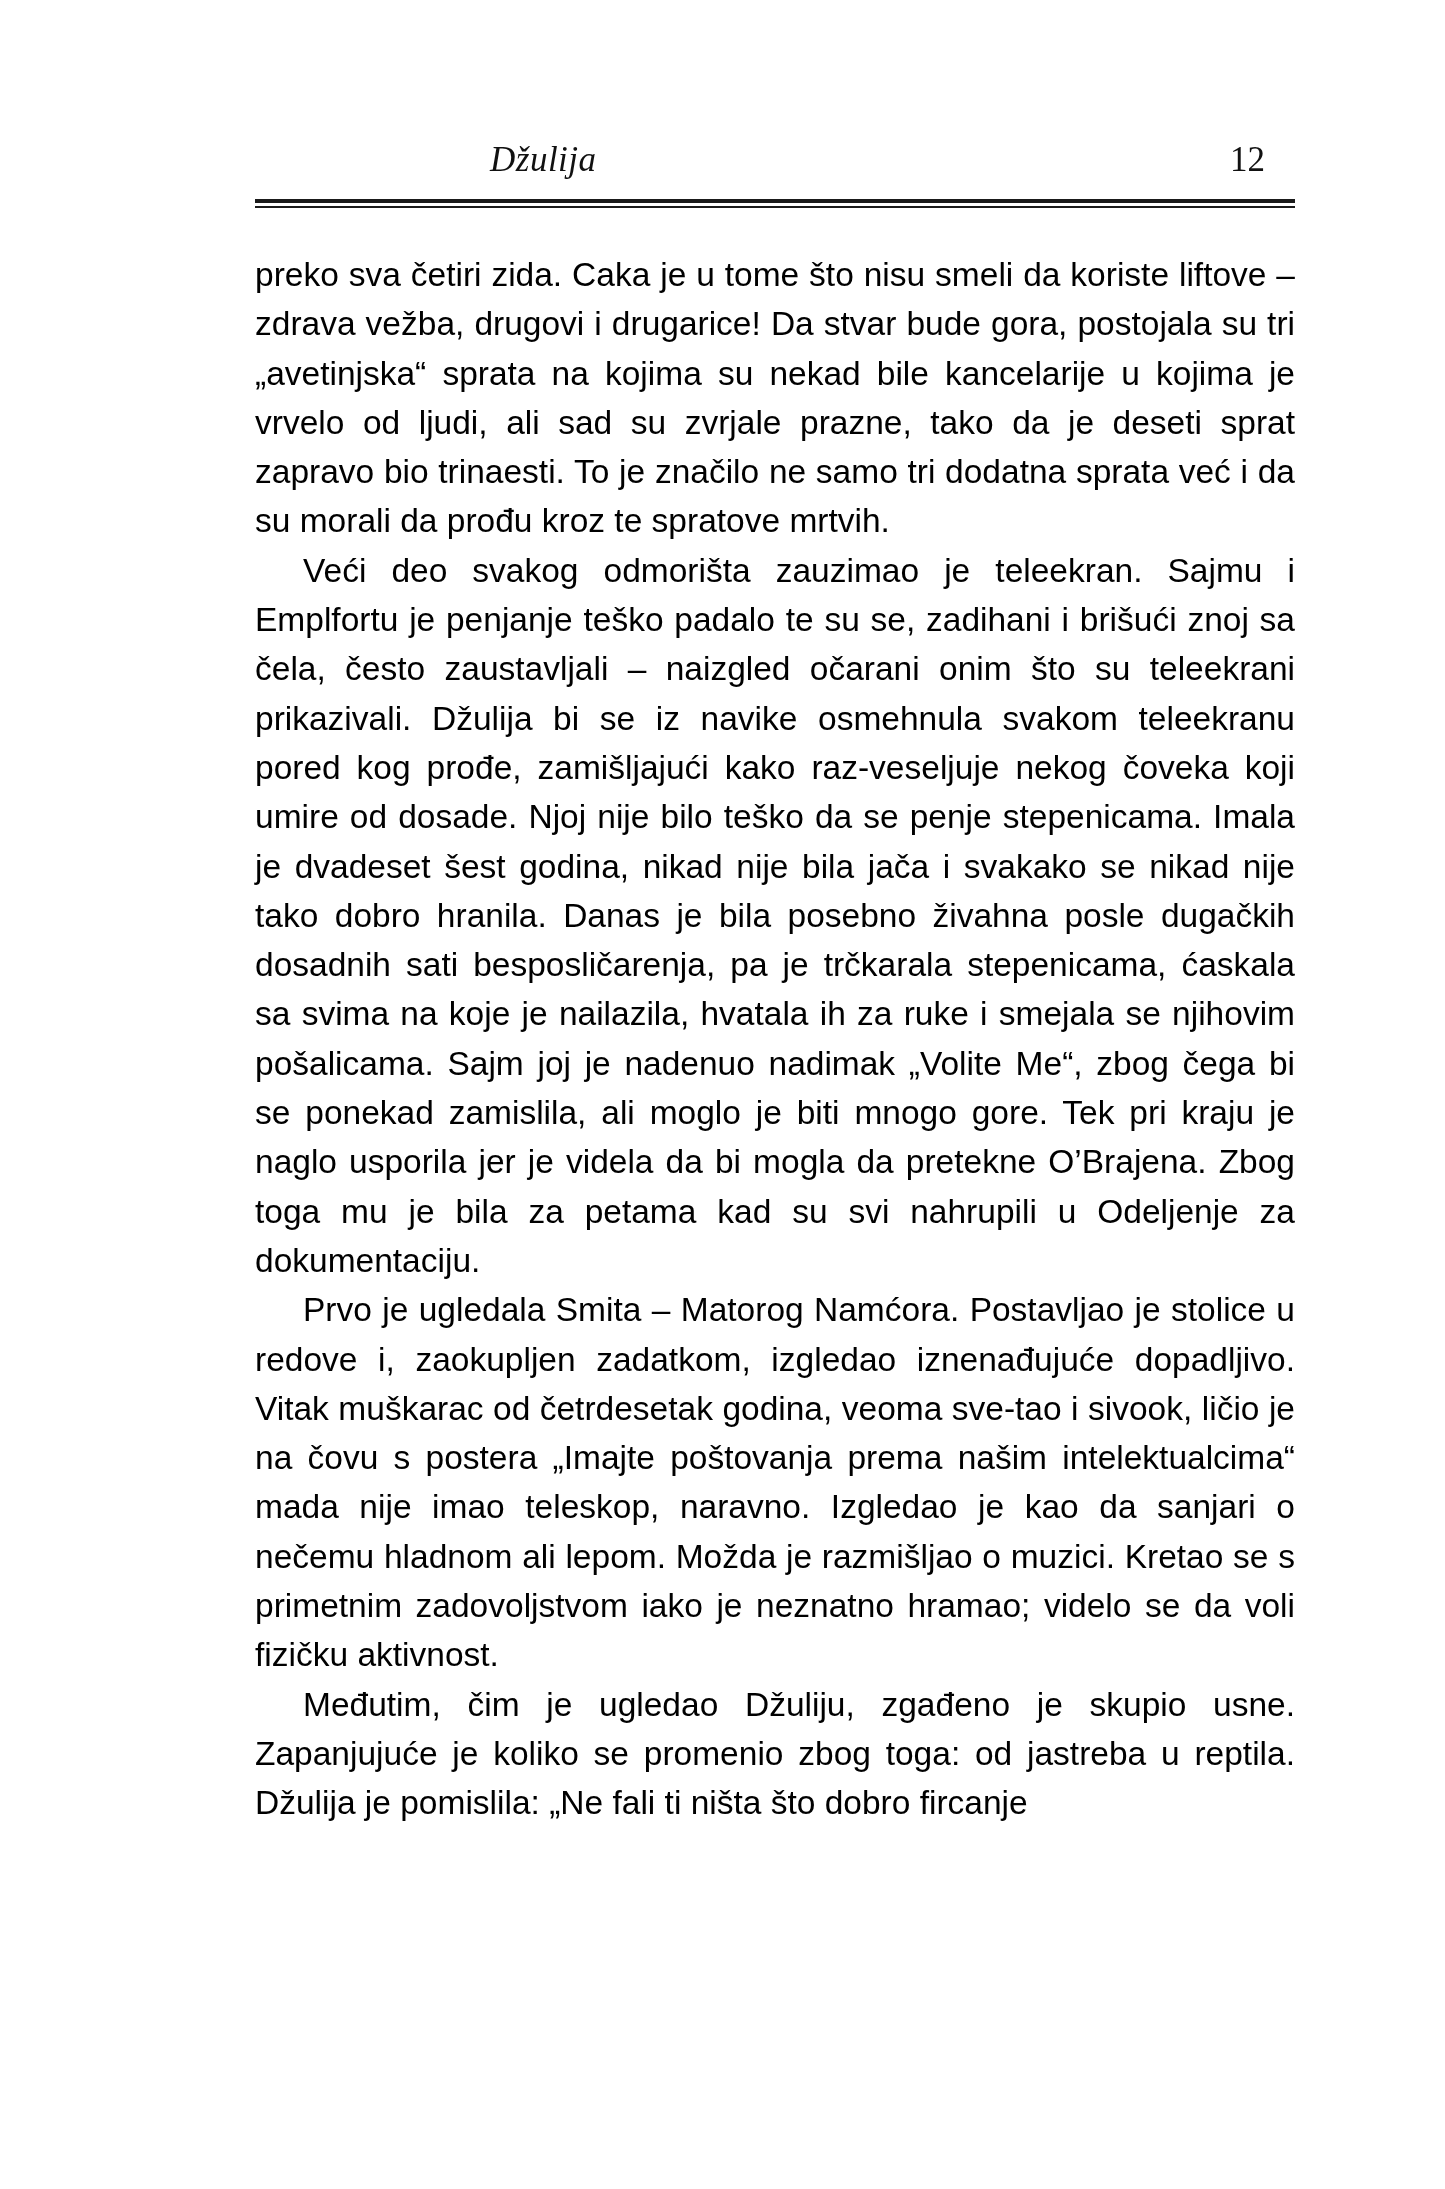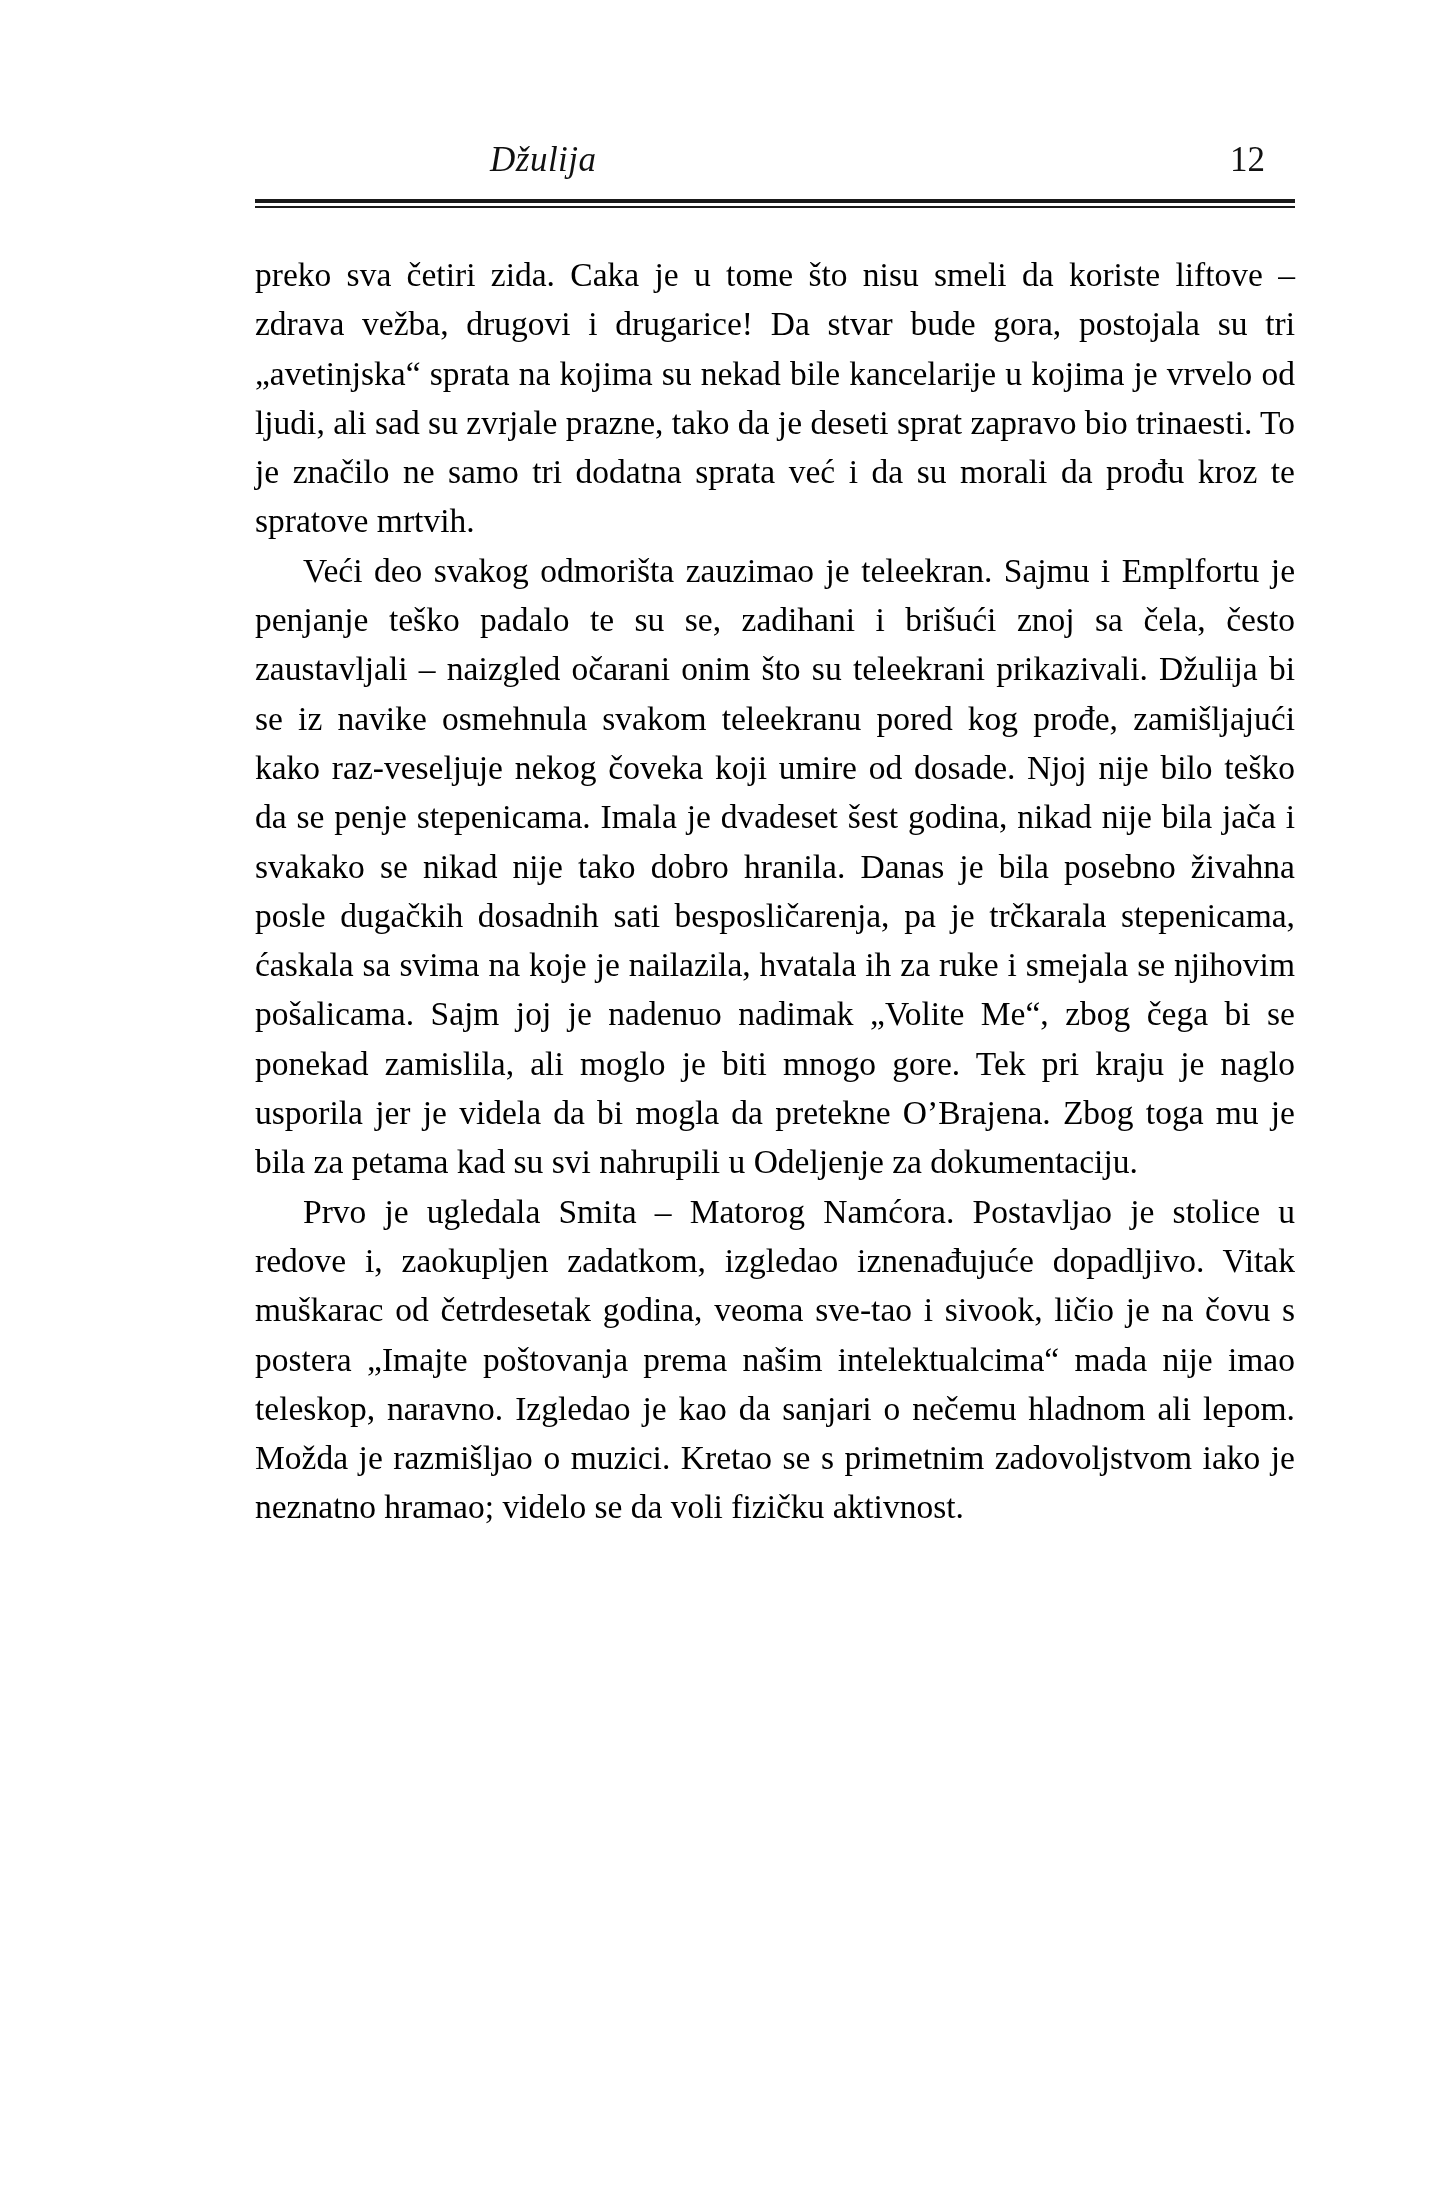--- a/index.html
+++ b/index.html
@@ -69,21 +69,21 @@
   }
   .rule-thin {
     height: 2px;
     background: #1a1a1a;
     width: 100%;
   }
 
   
   .body-text {
     margin-top: 42px;
-    font-family: Liberation Serif, serif;
+    font-family: Liberation Sans, sans-serif;
     font-size: 33.5px;
     line-height: 49.3px;
     text-align: justify;
     text-justify: inter-word;
     color: #000;
     hyphens: manual;
   }
   .body-text p {
     margin: 0;
   }
@@ -108,16 +108,17 @@
     <div class="rule-group">
       <div class="rule-thick"></div>
       <div class="rule-gap"></div>
       <div class="rule-thin"></div>
     </div>
 
     <div class="body-text">
       <p class="cont">preko sva četiri zida. Caka je u tome što nisu smeli da koriste liftove – zdrava vežba, drugovi i drugarice! Da stvar bude gora, postojala su tri „avetinjska“ sprata na kojima su nekad bile kancelarije u kojima je vrvelo od ljudi, ali sad su zvrjale prazne, tako da je deseti sprat zapravo bio trinaesti. To je značilo ne samo tri dodatna sprata već i da su morali da prođu kroz te spratove mrtvih.</p>
       <p class="indent">Veći deo svakog odmorišta zauzimao je teleekran. Sajmu i Emplfortu je penjanje teško padalo te su se, zadihani i brišući znoj sa čela, često zaustavljali – naizgled očarani onim što su teleekrani prikazivali. Džulija bi se iz navike osmehnula svakom teleekranu pored kog prođe, zamišljajući kako raz-veseljuje nekog čoveka koji umire od dosade. Njoj nije bilo teško da se penje stepenicama. Imala je dvadeset šest godina, nikad nije bila jača i svakako se nikad nije tako dobro hranila. Danas je bila posebno živahna posle dugačkih dosadnih sati besposličarenja, pa je trčkarala stepenicama, ćaskala sa svima na koje je nailazila, hvatala ih za ruke i smejala se njihovim pošalicama. Sajm joj je nadenuo nadimak „Volite Me“, zbog čega bi se ponekad zamislila, ali moglo je biti mnogo gore. Tek pri kraju je naglo usporila jer je videla da bi mogla da pretekne O’Brajena. Zbog toga mu je bila za petama kad su svi nahrupili u Odeljenje za dokumentaciju.</p>
       <p class="indent">Prvo je ugledala Smita – Matorog Namćora. Postavljao je stolice u redove i, zaokupljen zadatkom, izgledao iznenađujuće dopadljivo. Vitak muškarac od četrdesetak godina, veoma sve-tao i sivook, ličio je na čovu s postera „Imajte poštovanja prema našim intelektualcima“ mada nije imao teleskop, naravno. Izgledao je kao da sanjari o nečemu hladnom ali lepom. Možda je razmišljao o muzici. Kretao se s primetnim zadovoljstvom iako je neznatno hramao; videlo se da voli fizičku aktivnost.</p>
+      <p class="indent">Međutim, čim je ugledao Džuliju, zgađeno je skupio usne. Zapanjujuće je koliko se promenio zbog toga: od jastreba u reptila. Džulija je pomislila: „Ne fali ti ništa što dobro fircanje</p>
     </div>
 
   </div>
 </div>
 
 </body></html>

